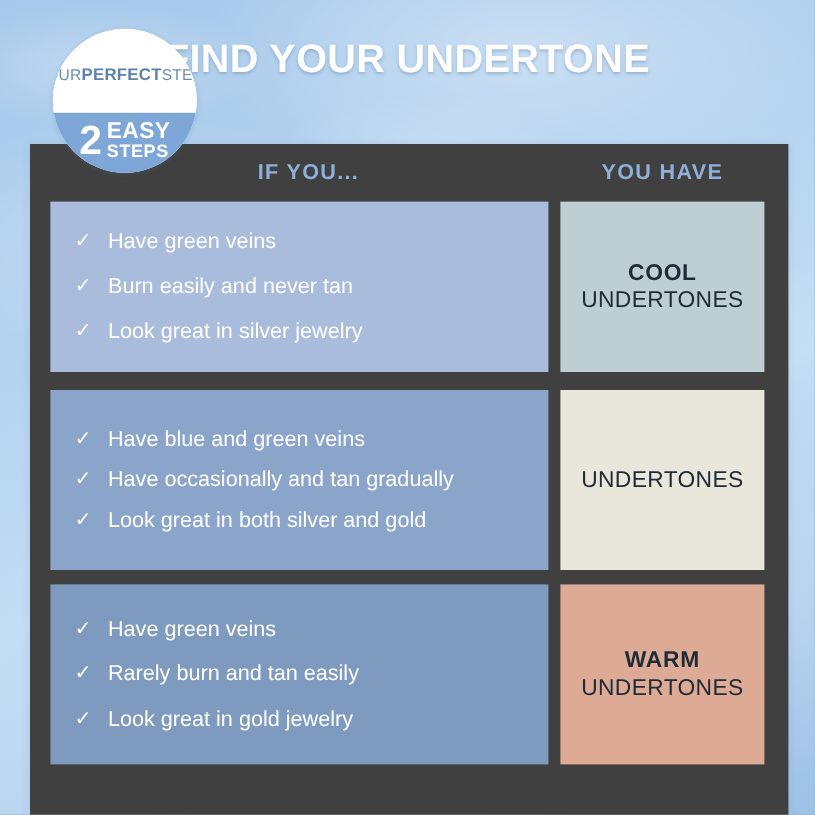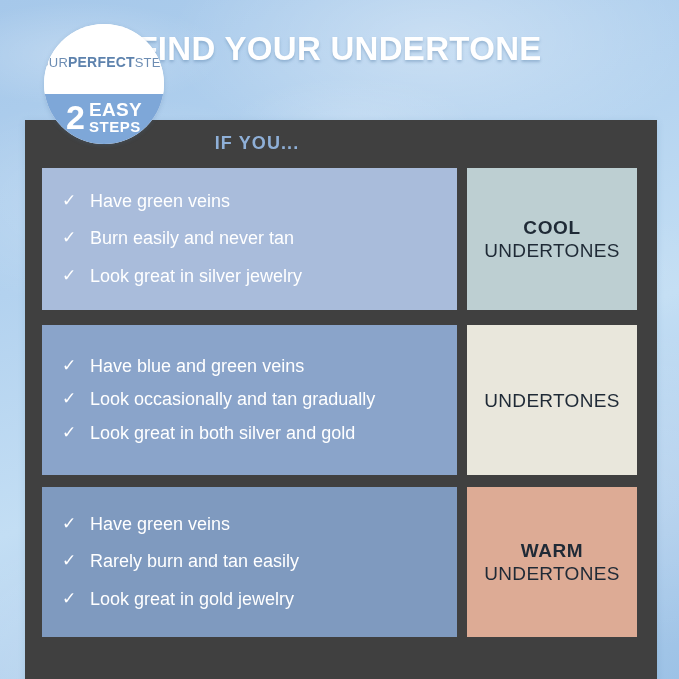--- a/index.html
+++ b/index.html
@@ -236,20 +236,21 @@
 <div id="sky"></div>
 
 <div id="header">
   <div id="main-title">FIND YOUR UNDERTONE</div>
 </div>
 
 <div id="card">
 
   <div class="col-headers">
     <div class="col-head" id="col-head-left">IF YOU...</div>
+    <div class="col-head" id="col-head-right">YOU HAVE</div>
   </div>
 
   <div class="row" id="row-0">
     <div class="criteria-box">
       <div class="criterion">
         <span class="check-icon">✓</span>
         <span class="criterion-text">Have green veins</span>
       </div>
       <div class="criterion">
         <span class="check-icon">✓</span>
@@ -267,21 +268,21 @@
   </div>
 
   <div class="row" id="row-1">
     <div class="criteria-box">
       <div class="criterion">
         <span class="check-icon">✓</span>
         <span class="criterion-text">Have blue and green veins</span>
       </div>
       <div class="criterion">
         <span class="check-icon">✓</span>
-        <span class="criterion-text">Look occasionally and tan gradually</span>
+        <span class="criterion-text">Have occasionally and tan gradually</span>
       </div>
       <div class="criterion">
         <span class="check-icon">✓</span>
         <span class="criterion-text">Look great in both silver and gold</span>
       </div>
     </div>
     <div class="result-box" style="background: rgb(233, 231, 220);">
       <div class="result-sub">UNDERTONES</div>
     </div>
   </div>

